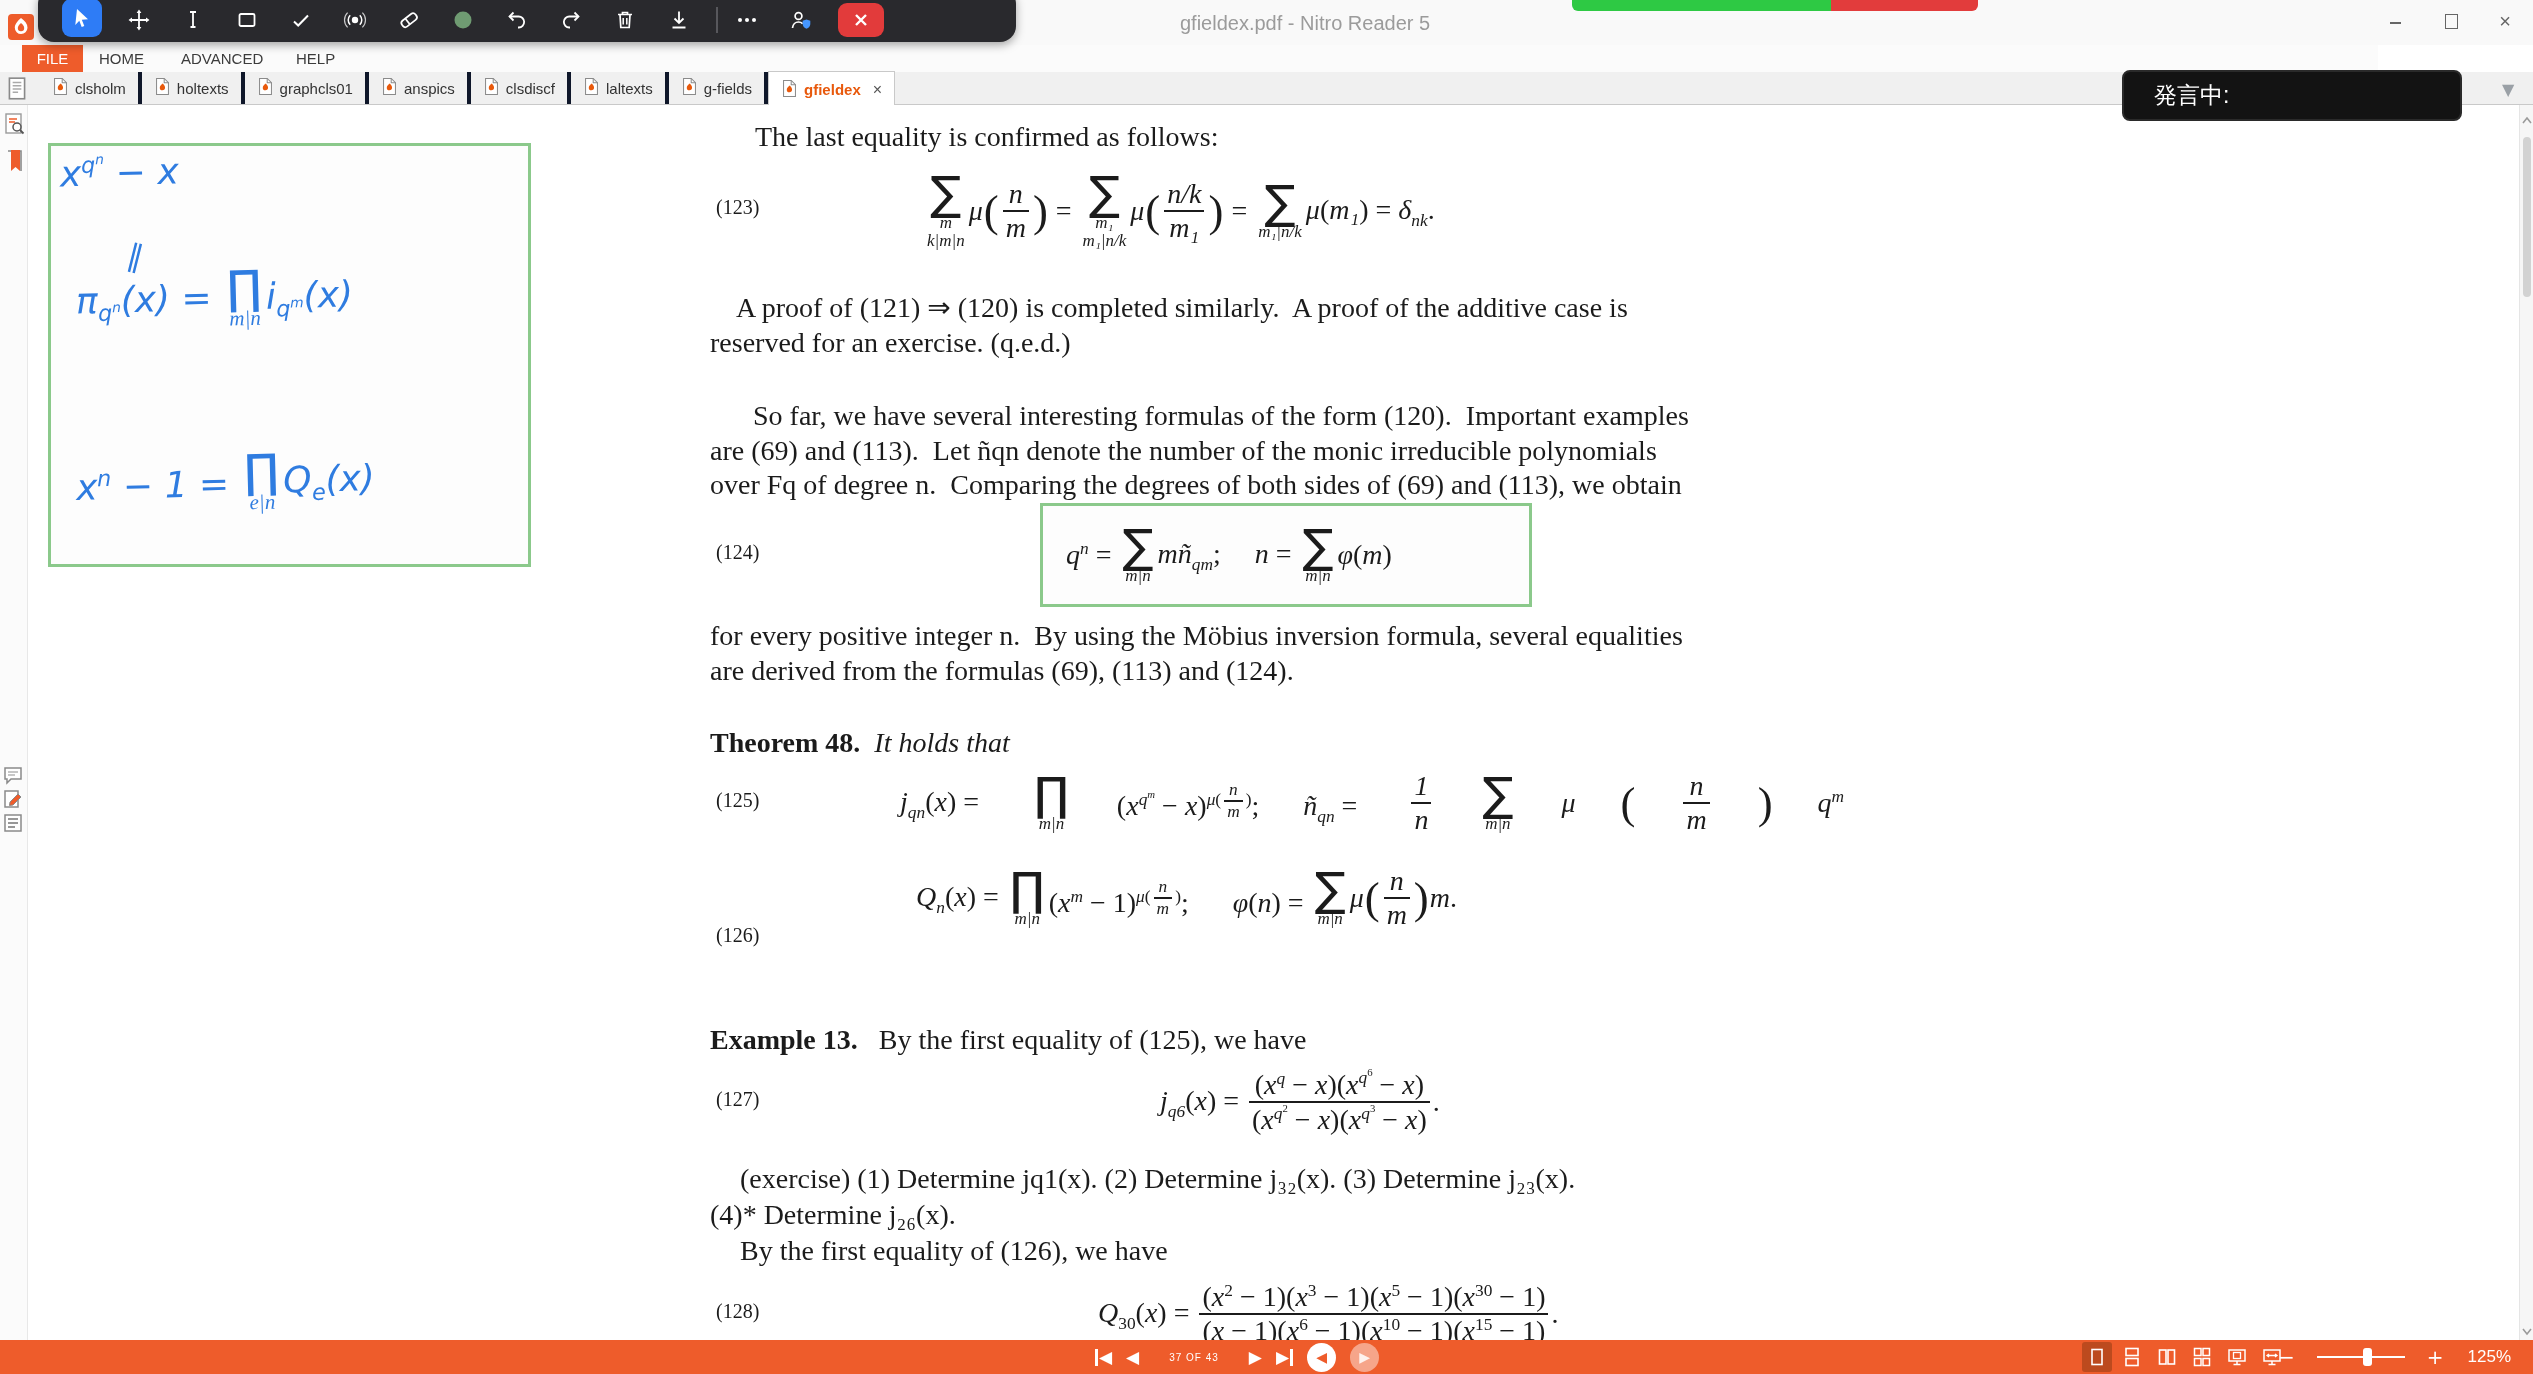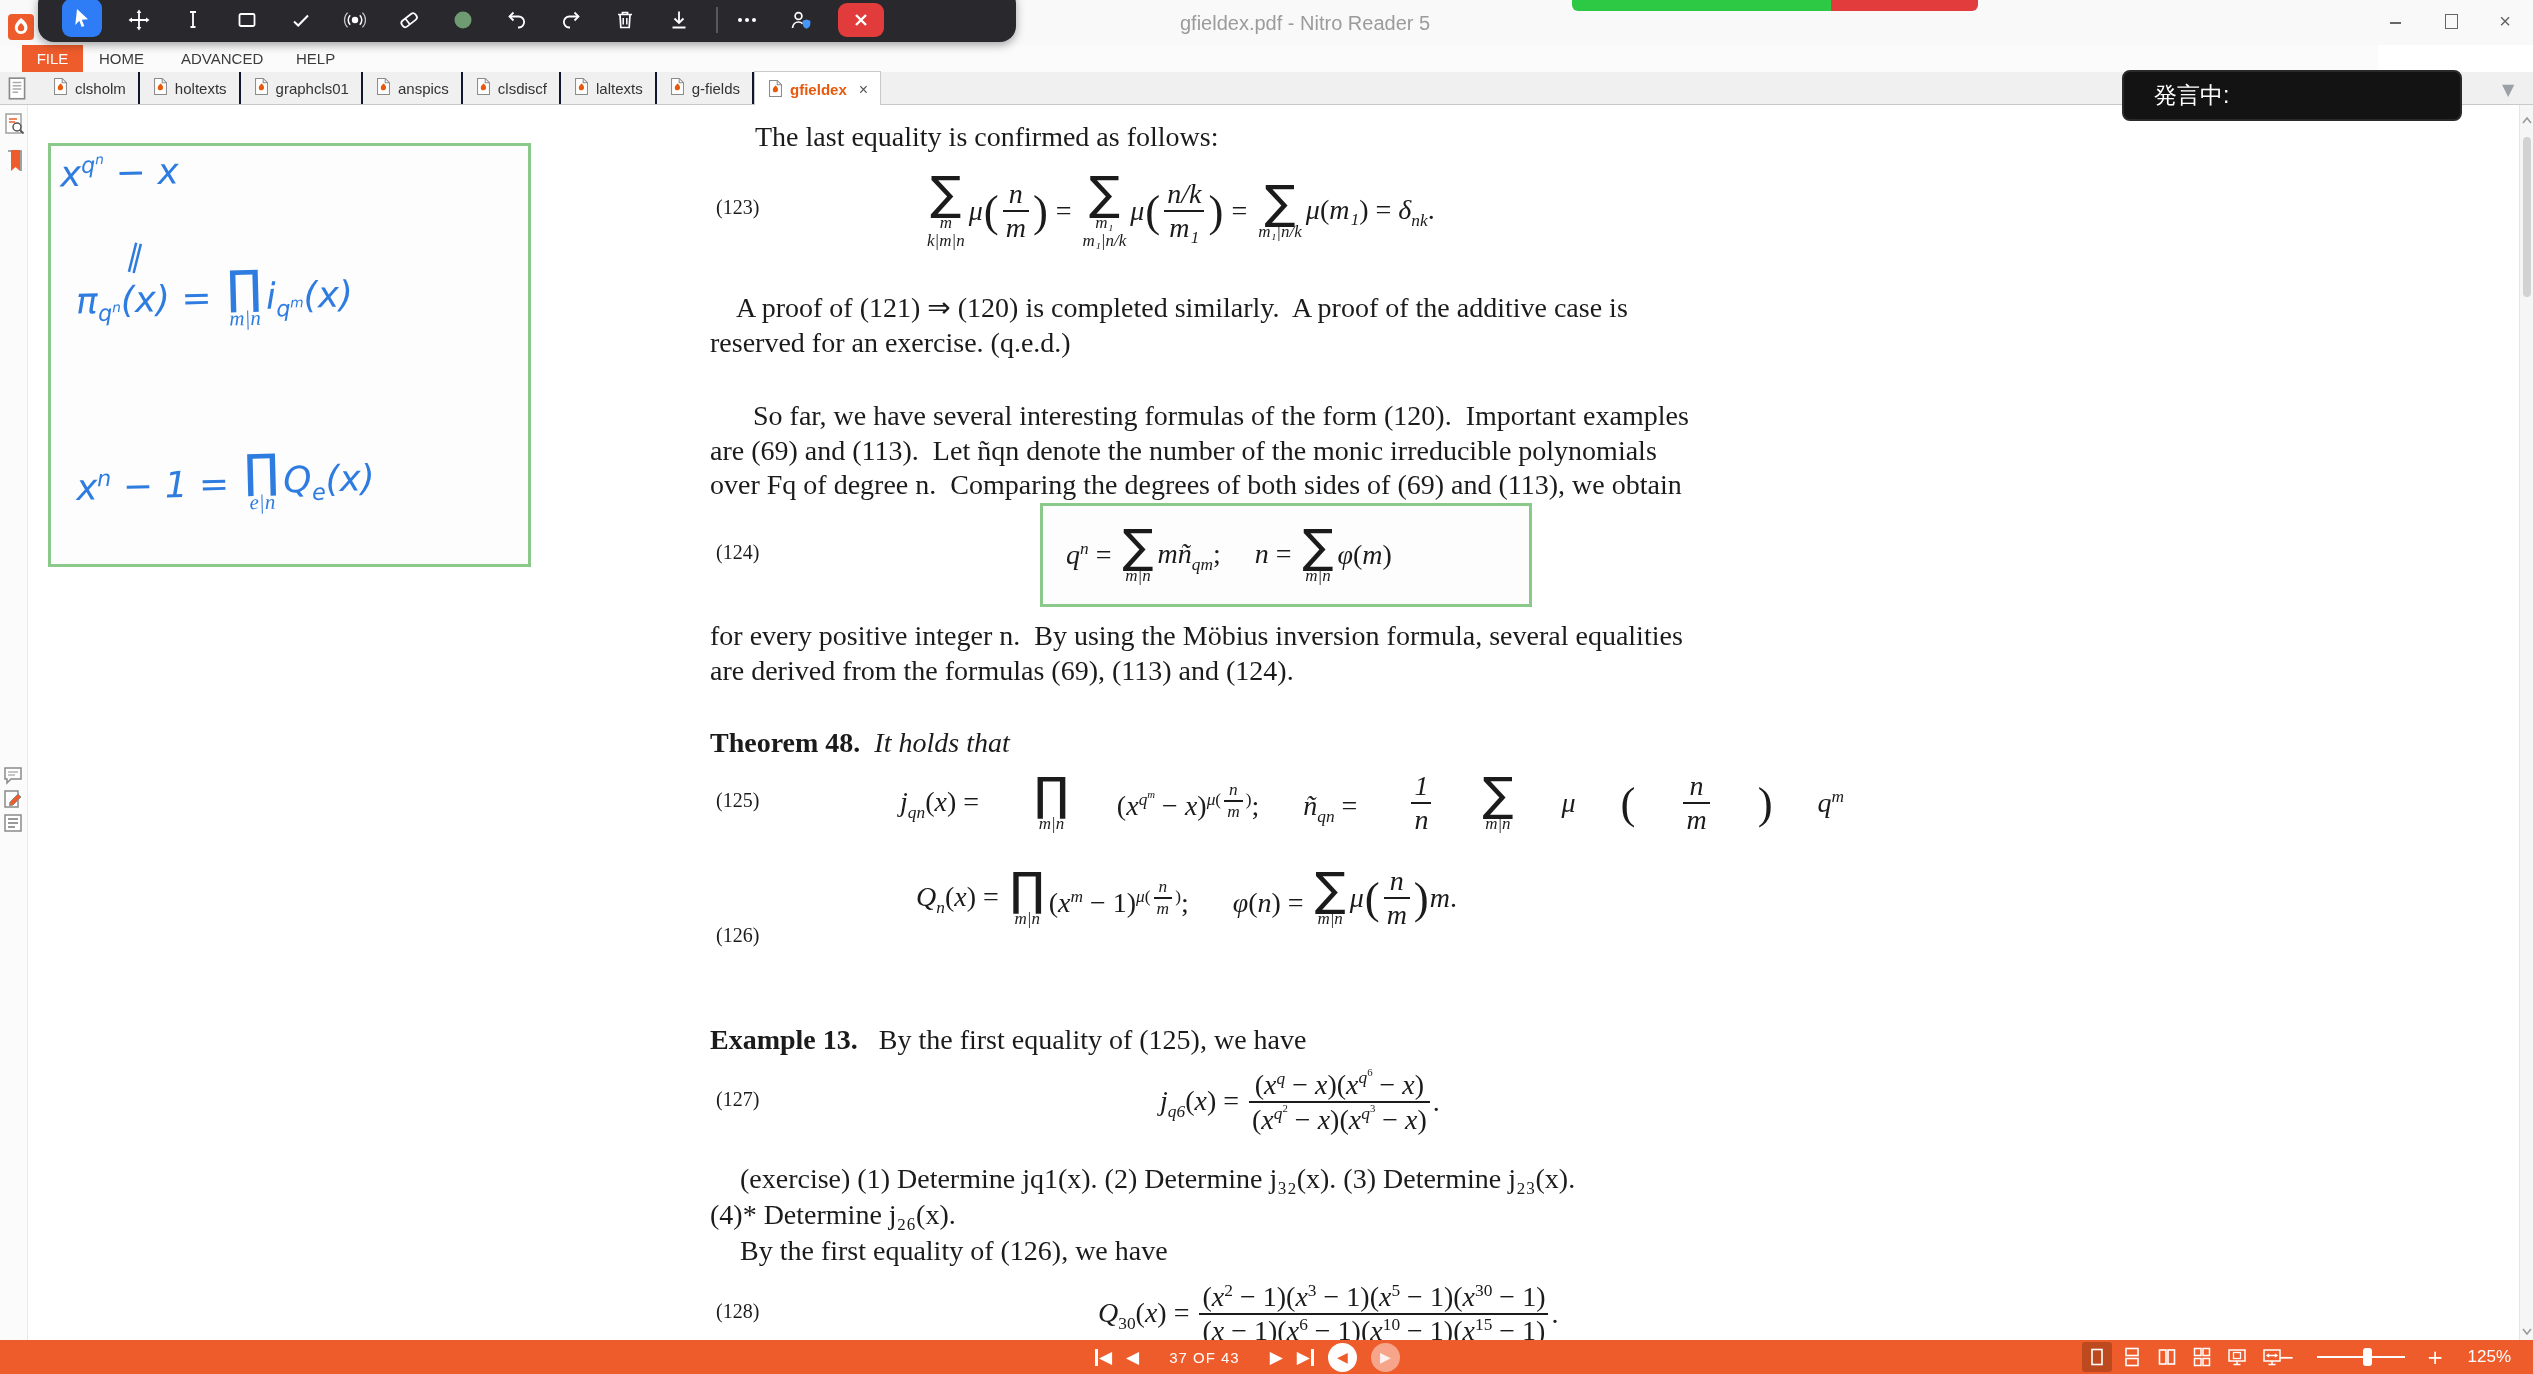--- a/index.html
+++ b/index.html
@@ -20,21 +20,21 @@
   #nitro-logo{position:absolute;left:8px;top:14px;width:26px;height:26px;background:#EE5C2B;border-radius:4px}
   #nitro-logo svg{position:absolute;left:4px;top:3px}
   
   #menubar{left:0;top:45px;width:2378px;height:27px;background:#fbfbfb}
   .menu-item{position:absolute;top:0;height:27px;line-height:27px;font-size:15px;color:#3c3c3c;padding:0 6px}
   .menu-item.active{background:#EE5C2B;color:#fff;text-align:center}
   
   #tabbar{left:0;top:72px;width:2533px;height:33px;background:#f0f0f0;border-bottom:1px solid #c9c9c9;box-sizing:border-box}
   #tabs{position:absolute;left:40px;top:0;height:33px;display:flex}
   .tab{display:flex;align-items:center;gap:6px;padding:0 12px;font-size:15px;color:#333;
-       border-right:2px solid #0f172a;height:32px}
+       border-right:4px solid #0f172a;height:32px}
   .tab.active{background:#fff;border:1px solid #c9c9c9;border-bottom:1px solid #fff;height:33px;margin-top:-1px;padding-top:1px}
   .tab.active .tlabel{color:#E8590C;font-weight:bold}
   .tab .tclose{margin-left:6px;color:#555;font-size:16px}
   #pages-btn{left:5px;top:76px;width:24px;height:26px}
   
   #sidebar{left:0;top:105px;width:28px;height:1235px;background:#fbfbfb;border-right:1px solid #e8e8e8;box-sizing:border-box}
   .side-ic{position:absolute;left:2px;width:26px;height:26px}
   
   #page{left:28px;top:105px;width:2491px;height:1235px;background:#fff}
   .doc-line{position:absolute;font-family:"Liberation Serif","DejaVu Sans",serif;font-size:28px;line-height:34px;color:#1b1b1b;white-space:pre}
@@ -75,21 +75,21 @@
   
   #scrollbar{left:2519px;top:105px;width:14px;height:1235px;background:#f6f6f6;border-left:1px solid #e5e5e5;box-sizing:border-box;z-index:40}
   #sb-thumb{position:absolute;left:3px;top:32px;width:8px;height:160px;background:#d2d2d2;border-radius:4px}
   .sb-ar{position:absolute;left:1px;width:12px;height:10px}
   
   #statusbar{left:0;top:1340px;width:2533px;height:34px;background:#EE5C2B;z-index:50}
   #nav{position:absolute;left:1095px;top:0;height:34px;display:flex;align-items:center;gap:14px;color:#fff}
   .navic{font-family:"DejaVu Sans",sans-serif;font-size:17px;line-height:1;display:flex;align-items:center}
   .navbarL{border-left:3px solid #fff;padding-left:1px}
   .navbarR{border-right:3px solid #fff;padding-right:1px}
-  #page-label{font-size:15px;letter-spacing:1px;margin:16px 16px}
+  #page-label{font-size:10px;letter-spacing:1px;margin:16px 16px}
   .navcirc{width:29px;height:29px;border-radius:50%;background:#fff;color:#EE5C2B;display:flex;align-items:center;justify-content:center;font-size:14px}
   .navcirc.dim{background:rgba(255,255,255,.45);color:rgba(255,255,255,.85)}
   #views{position:absolute;left:2082px;top:0;height:34px;display:flex;align-items:center;gap:5px}
   .viewic{width:30px;height:30px;display:flex;align-items:center;justify-content:center;border-radius:3px}
   .viewic.selected{background:#BC4A1E}
   #zoomctl{position:absolute;left:2278px;top:0;height:34px;display:flex;align-items:center;color:#fff}
   #zoom-out,#zoom-in{font-size:20px;font-family:"DejaVu Sans",sans-serif}
   #slider{position:relative;width:88px;height:2px;background:#fff;margin:0 22px}
   #slider .handle{position:absolute;left:46px;top:-8px;width:9px;height:18px;background:#fff;border-radius:3px}
   #zoom-label{font-size:17px;margin-left:24px}

